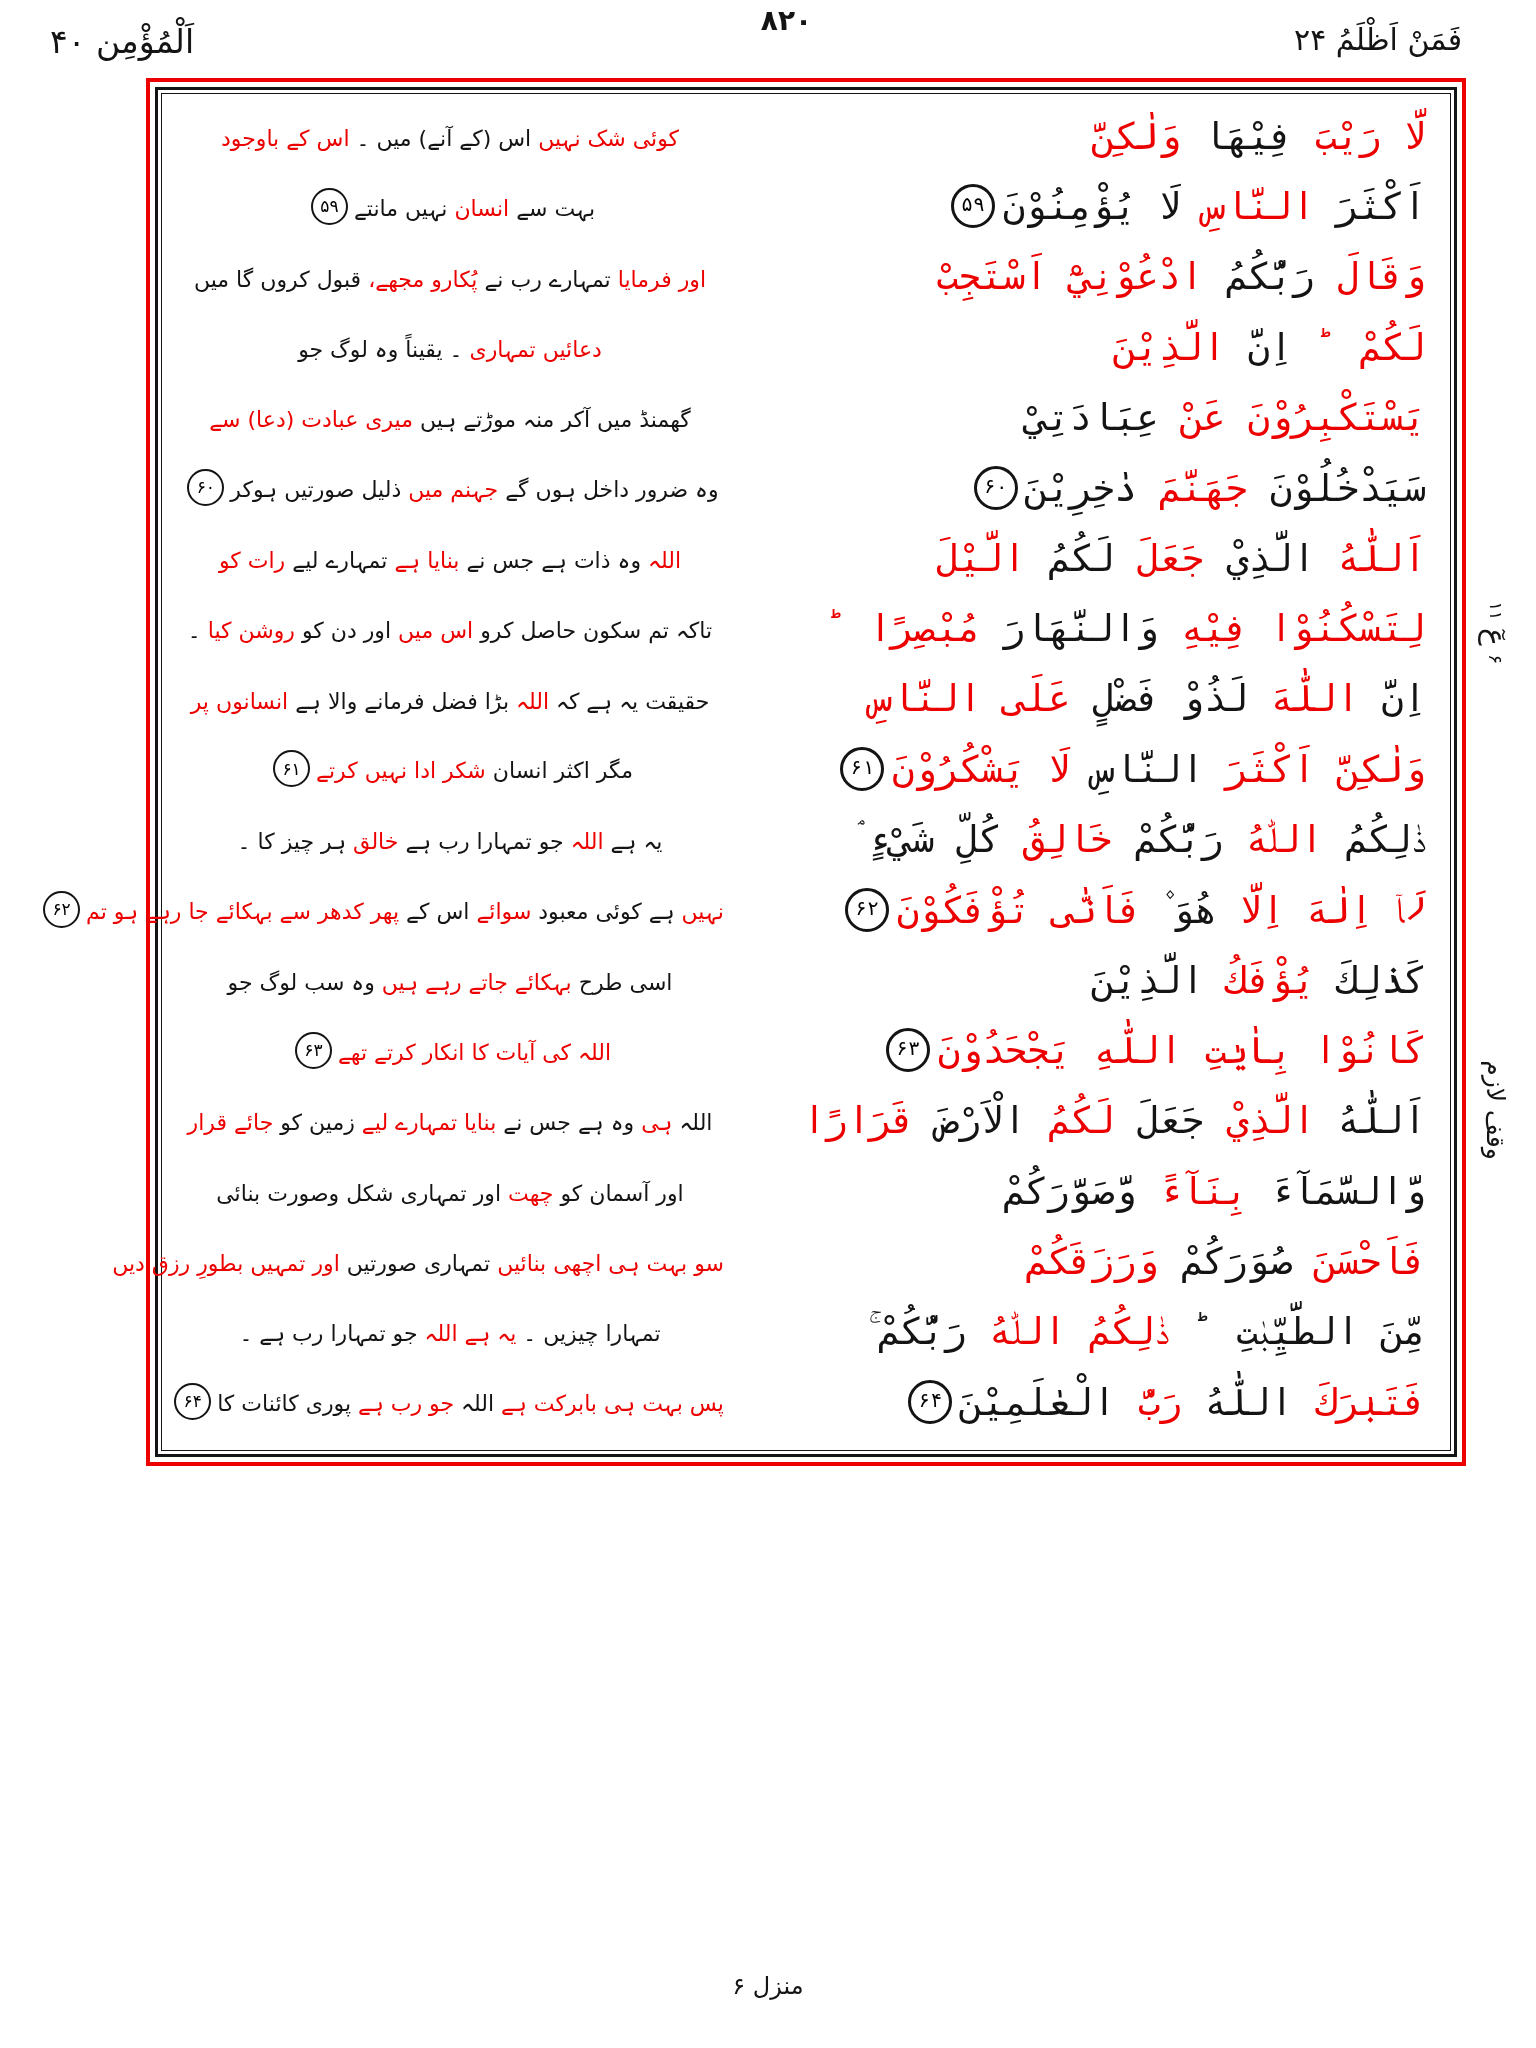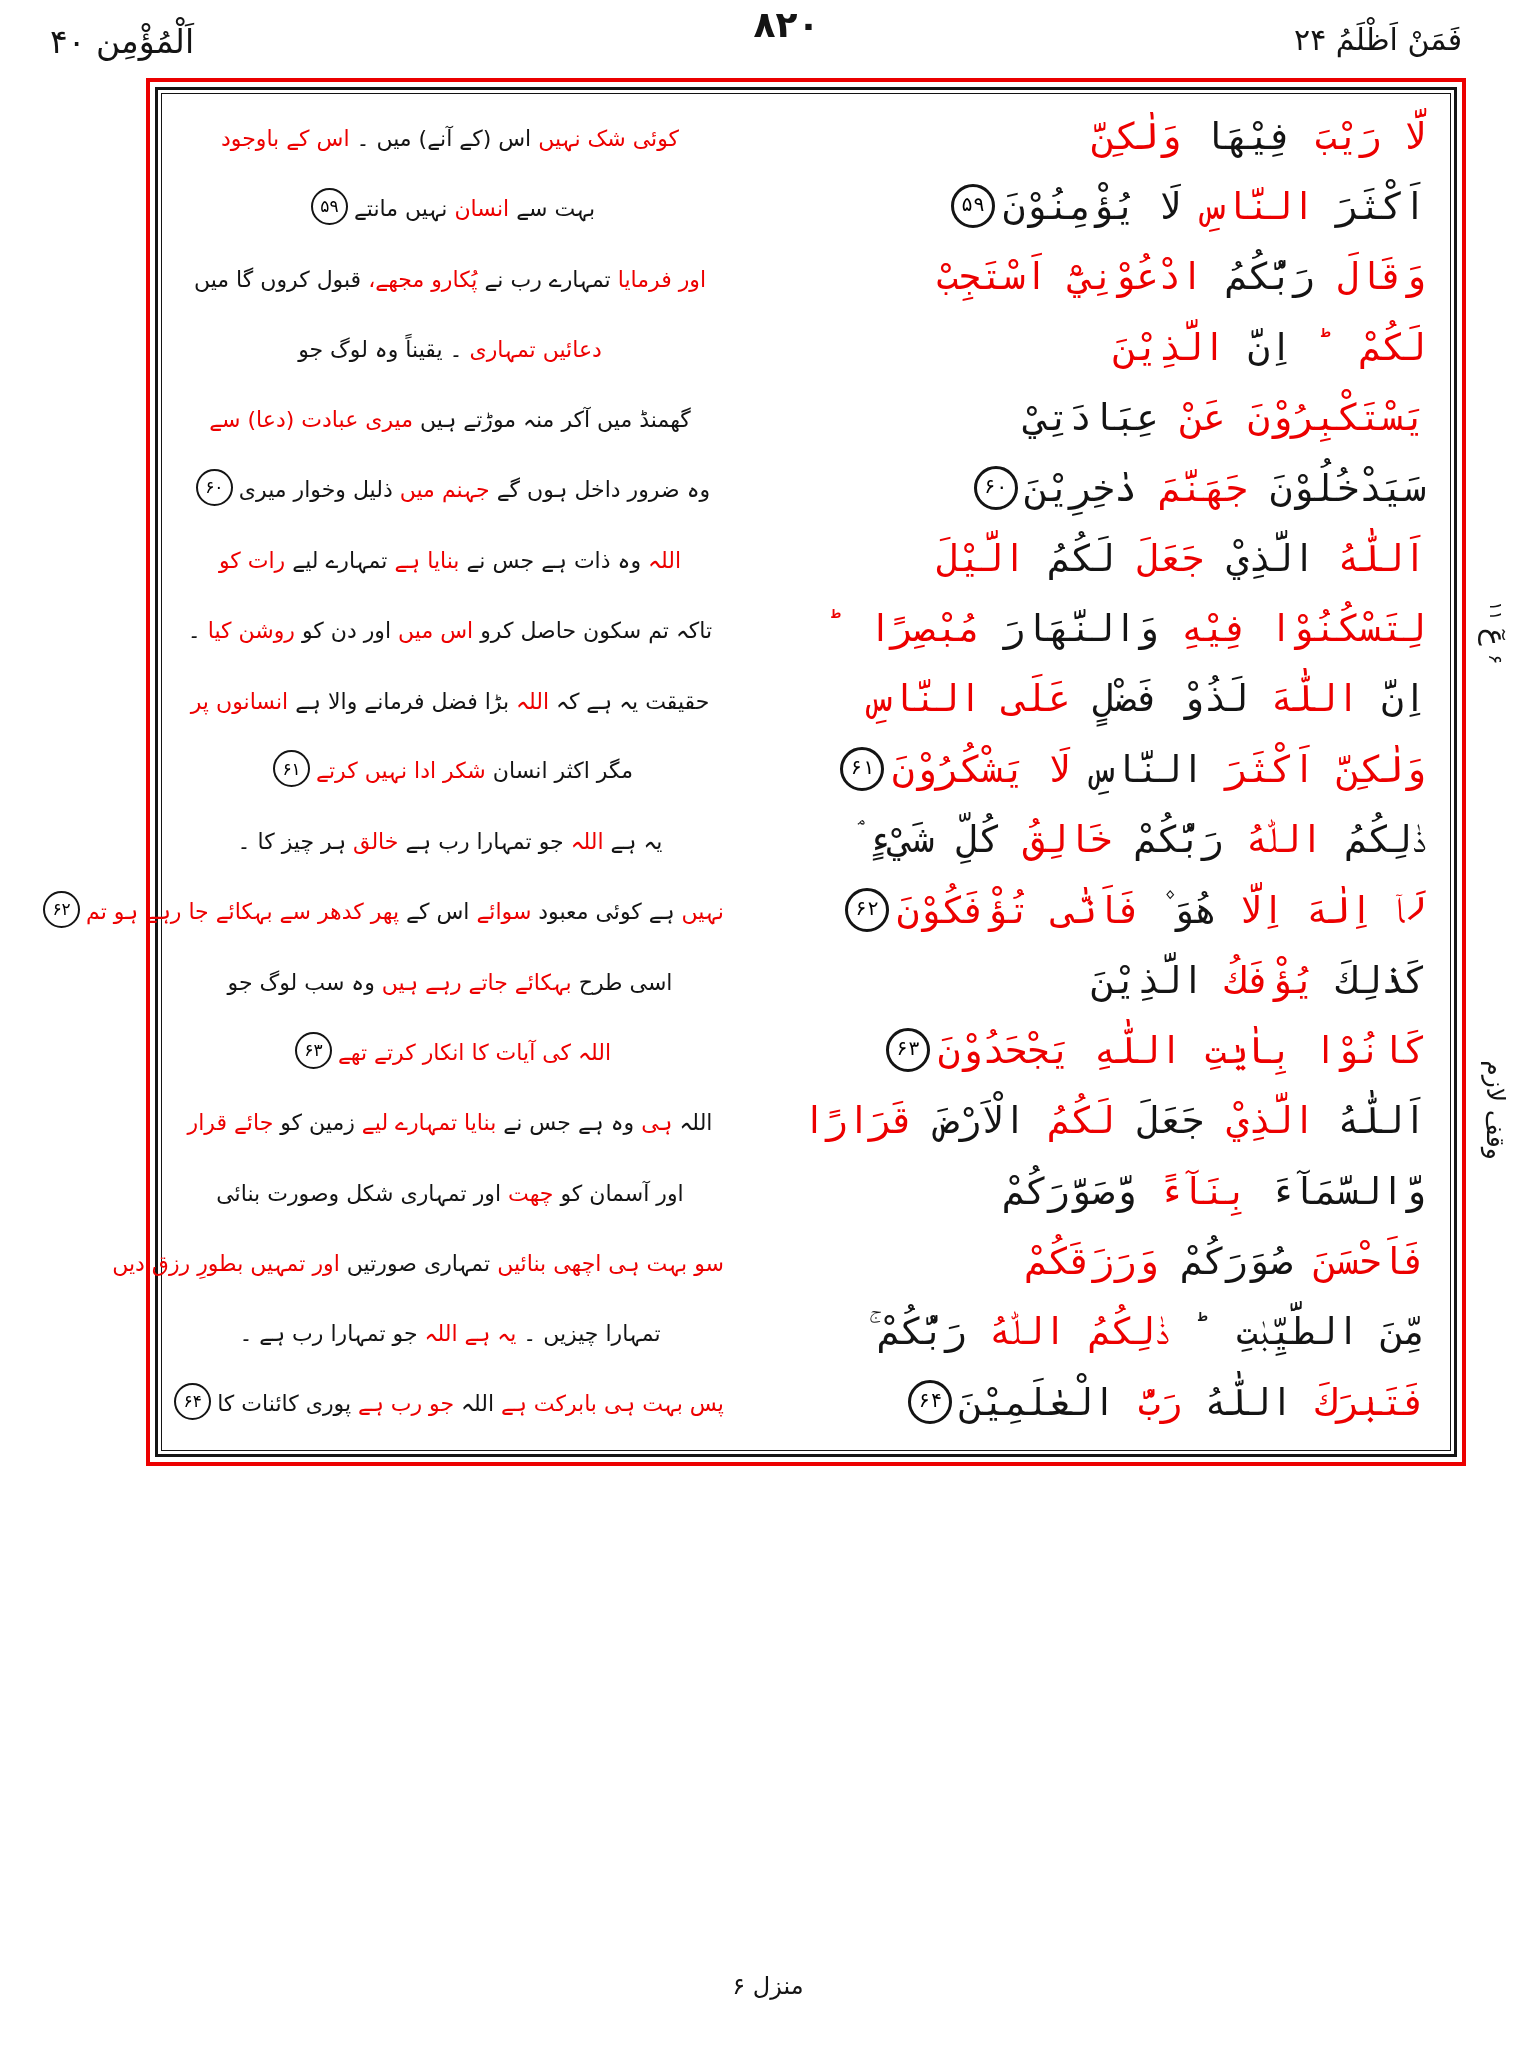--- a/index.html
+++ b/index.html
@@ -8,21 +8,21 @@
     width:1536px;height:2048px;
     background:#ffffff;
     font-family:"DejaVu Sans", sans-serif;
     color:#141414;
     overflow:hidden;
     direction:ltr;
   }
   
   .hdr{position:absolute;white-space:nowrap;color:#141414;text-align:right;}
   .hdr-left{left:50px;top:22px;font-size:33px;direction:rtl;}
-  .hdr-center{left:0;right:0;top:4px;text-align:center;font-size:36px;font-weight:bold;margin-left:37px;}
+  .hdr-center{left:0;right:0;top:4px;text-align:center;font-size:28px;font-weight:bold;margin-left:37px;}
   .hdr-right{right:74px;top:22px;font-size:30px;direction:rtl;}
   .footer{position:absolute;left:0;right:0;top:1972px;text-align:center;font-size:24px;direction:rtl;}
 
   
   .red-frame{
     position:absolute;left:146px;top:78px;width:1320px;height:1388px;
     border:4px solid var(--red);box-sizing:border-box;
   }
   .black-frame{position:absolute;inset:5px;border:3px solid #141414;}
   .black-frame-inner{position:absolute;inset:3px;border:1px solid #141414;}
@@ -93,21 +93,21 @@
           </div>
           <div class="row">
             <div class="urdu-cell"><span class="red">دعائیں تمہاری </span><span class="blk">۔ یقیناً وہ لوگ جو</span></div>
             <div class="arabic-cell"><span class="red">لَكُمْ ؕ </span><span class="blk">اِنَّ </span><span class="red">الَّذِيْنَ</span></div>
           </div>
           <div class="row">
             <div class="urdu-cell"><span class="blk">گھمنڈ میں آکر منہ موڑتے ہیں </span><span class="red">میری عبادت (دعا) سے</span></div>
             <div class="arabic-cell"><span class="red">يَسْتَكْبِرُوْنَ عَنْ </span><span class="blk">عِبَادَتِيْ</span></div>
           </div>
           <div class="row">
-            <div class="urdu-cell"><span class="blk">وہ ضرور داخل ہوں گے </span><span class="red">جہنم میں </span><span class="blk">ذلیل وخوار میری</span><span class="verse-circle">۶۰</span></div>
+            <div class="urdu-cell"><span class="blk">وہ ضرور داخل ہوں گے </span><span class="red">جہنم میں </span><span class="blk">ذلیل صورتیں ہوکر</span><span class="verse-circle">۶۰</span></div>
             <div class="arabic-cell"><span class="blk">سَيَدْخُلُوْنَ </span><span class="red">جَهَنَّمَ </span><span class="blk">دٰخِرِيْنَ</span><span class="verse-circle">۶۰</span></div>
           </div>
           <div class="row">
             <div class="urdu-cell"><span class="red">اللہ </span><span class="blk">وہ ذات ہے جس نے </span><span class="red">بنایا ہے </span><span class="blk">تمہارے لیے </span><span class="red">رات کو</span></div>
             <div class="arabic-cell"><span class="red">اَللّٰهُ </span><span class="blk">الَّذِيْ </span><span class="red">جَعَلَ </span><span class="blk">لَكُمُ </span><span class="red">الَّيْلَ</span></div>
           </div>
           <div class="row">
             <div class="urdu-cell"><span class="blk">تاکہ تم سکون حاصل کرو </span><span class="red">اس میں </span><span class="blk">اور دن کو </span><span class="red">روشن کیا </span><span class="blk">۔</span></div>
             <div class="arabic-cell"><span class="red">لِتَسْكُنُوْا فِيْهِ </span><span class="blk">وَالنَّهَارَ </span><span class="red">مُبْصِرًا ؕ</span></div>
           </div>

